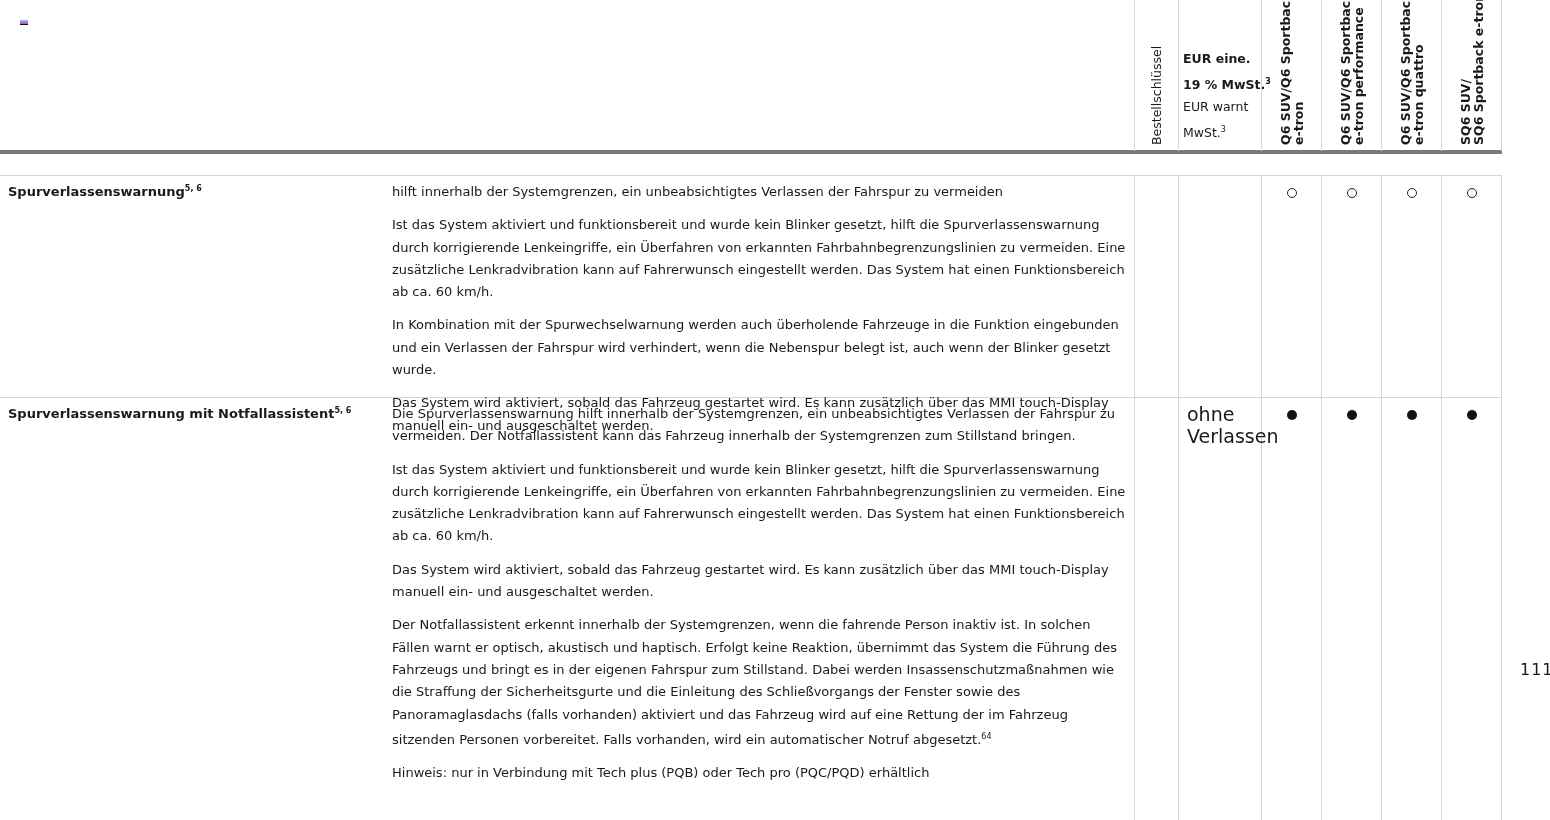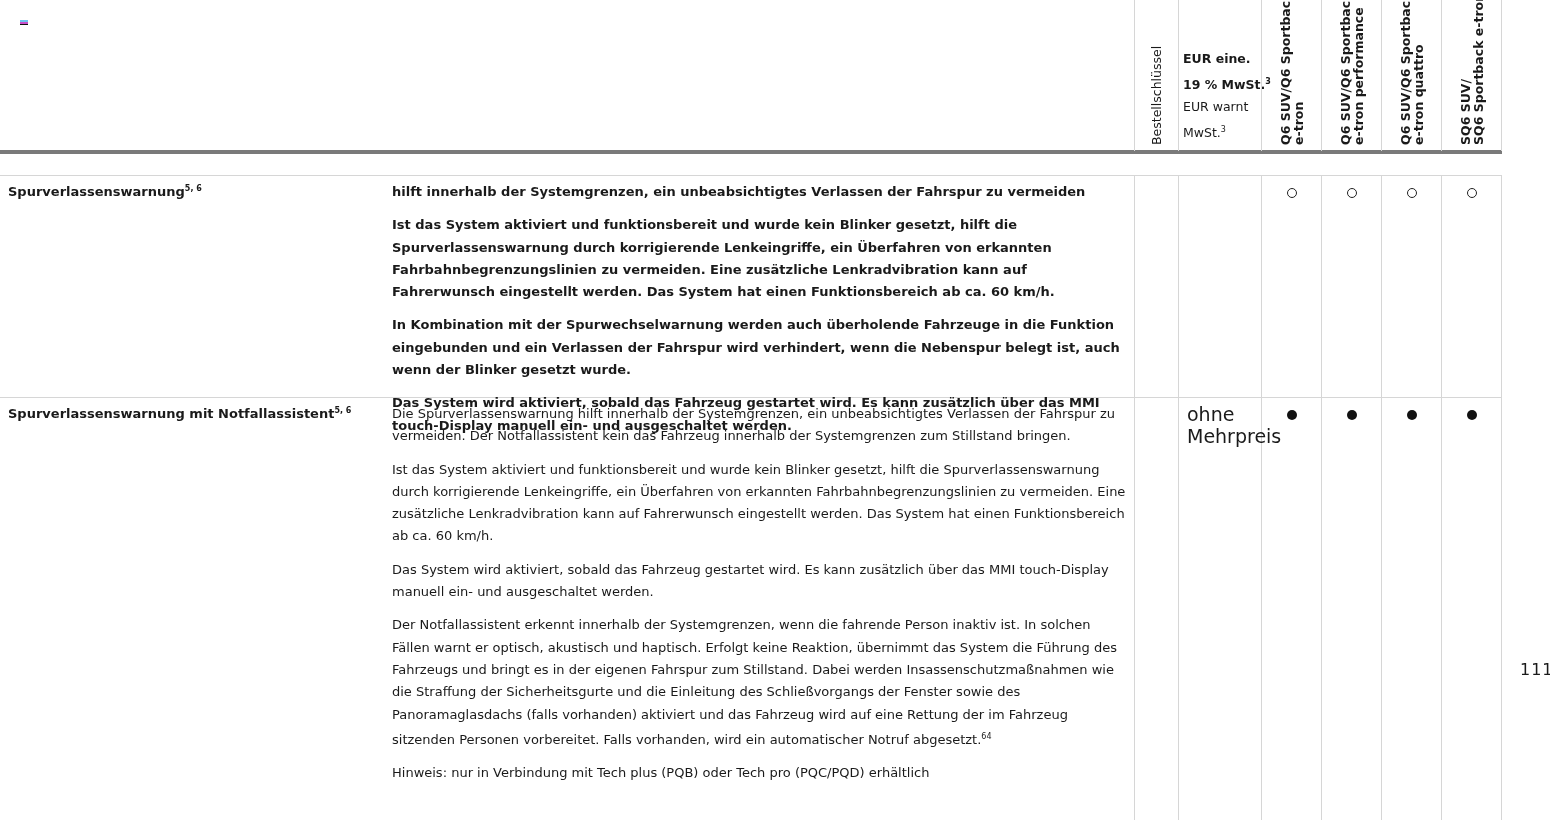--- a/index.html
+++ b/index.html
@@ -82,46 +82,46 @@
 <div class="vline" style="left:1441px; top:175px; height:645px;"></div>
 <div class="vline" style="left:1501px; top:175px; height:645px;"></div>
 
 <div class="hrow" style="top:175px;"></div>
 <div class="hrow" style="top:397px;"></div>
 
 <div>
   <div class="feat-name" style="top:184px;">
     <span>Spurverlassenswarnung</span><sup>5, 6</sup>
   </div>
-  <div class="desc" style="top:181px;font-weight:bold;">
+  <div class="desc" style="top:181px;">
     <p>hilft innerhalb der Systemgrenzen, ein unbeabsichtigtes Verlassen der Fahrspur zu vermeiden</p>
     <p>Ist das System aktiviert und funktionsbereit und wurde kein Blinker gesetzt, hilft die Spurverlassenswarnung durch korri­gierende Lenkeingriffe, ein Überfahren von erkannten Fahrbahnbegrenzungslinien zu vermeiden. Eine zusätzliche Lenkrad­vibration kann auf Fahrerwunsch eingestellt werden. Das System hat einen Funktionsbereich ab ca. 60 km/h.</p>
     <p>In Kombination mit der Spurwechselwarnung werden auch überholende Fahrzeuge in die Funktion eingebunden und ein Verlassen der Fahrspur wird verhindert, wenn die Nebenspur belegt ist, auch wenn der Blinker gesetzt wurde.</p>
     <p>Das System wird aktiviert, sobald das Fahrzeug gestartet wird. Es kann zusätzlich über das MMI touch-Display manuell ein- und ausgeschaltet werden.</p>
   </div>
   <div class="mark open" style="left:1287px; top:188px;"></div>
   <div class="mark open" style="left:1347px; top:188px;"></div>
   <div class="mark open" style="left:1407px; top:188px;"></div>
   <div class="mark open" style="left:1467px; top:188px;"></div>
 </div>
 
 <div>
   <div class="feat-name" style="top:406px;text-align:center;">
     <span>Spurverlassenswarnung mit Notfallassistent</span><sup>5, 6</sup>
   </div>
   <div class="desc" style="top:403px;">
-    <p>Die Spurverlassenswarnung hilft innerhalb der Systemgrenzen, ein unbeabsichtigtes Verlassen der Fahrspur zu vermeiden. Der Notfallassistent kein das Fahrzeug innerhalb der Systemgrenzen zum Stillstand bringen.</p>
+    <p>Die Spurverlassenswarnung hilft innerhalb der Systemgrenzen, ein unbeabsichtigtes Verlassen der Fahrspur zu vermeiden. Der Notfallassistent kann das Fahrzeug innerhalb der Systemgrenzen zum Stillstand bringen.</p>
     <p>Ist das System aktiviert und funktionsbereit und wurde kein Blinker gesetzt, hilft die Spurverlassenswarnung durch korri­gierende Lenkeingriffe, ein Überfahren von erkannten Fahrbahnbegrenzungslinien zu vermeiden. Eine zusätzliche Lenkrad­vibration kann auf Fahrerwunsch eingestellt werden. Das System hat einen Funktionsbereich ab ca. 60 km/h.</p>
     <p>Das System wird aktiviert, sobald das Fahrzeug gestartet wird. Es kann zusätzlich über das MMI touch-Display manuell ein- und ausgeschaltet werden.</p>
     <p><span>Der Notfallassistent erkennt innerhalb der Systemgrenzen, wenn die fahrende Person inaktiv ist. In solchen Fällen warnt er optisch, akustisch und haptisch. Erfolgt keine Reaktion, übernimmt das System die Führung des Fahrzeugs und bringt es in der eigenen Fahrspur zum Stillstand. Dabei werden Insassenschutzmaßnahmen wie die Straffung der Sicherheitsgurte und die Einleitung des Schließvorgangs der Fenster sowie des Panoramaglasdachs (falls vorhanden) aktiviert und das Fahrzeug wird auf eine Rettung der im Fahrzeug sitzenden Personen vorbereitet. Falls vorhanden, wird ein automatischer Notruf ab­gesetzt.</span><sup>64</sup></p>
     <p>Hinweis: nur in Verbindung mit Tech plus (PQB) oder Tech pro (PQC/PQD) erhältlich</p>
   </div>
   <div class="price-cell" style="top:403px;">
     <div>ohne</div>
-    <div>Mehrpreis</div>
+    <div>Verlassen</div>
   </div>
   <div class="mark filled" style="left:1287px; top:410px;"></div>
   <div class="mark filled" style="left:1347px; top:410px;"></div>
   <div class="mark filled" style="left:1407px; top:410px;"></div>
   <div class="mark filled" style="left:1467px; top:410px;"></div>
 </div>
 
 <div class="pageno">111</div>
 
 </body></html>

